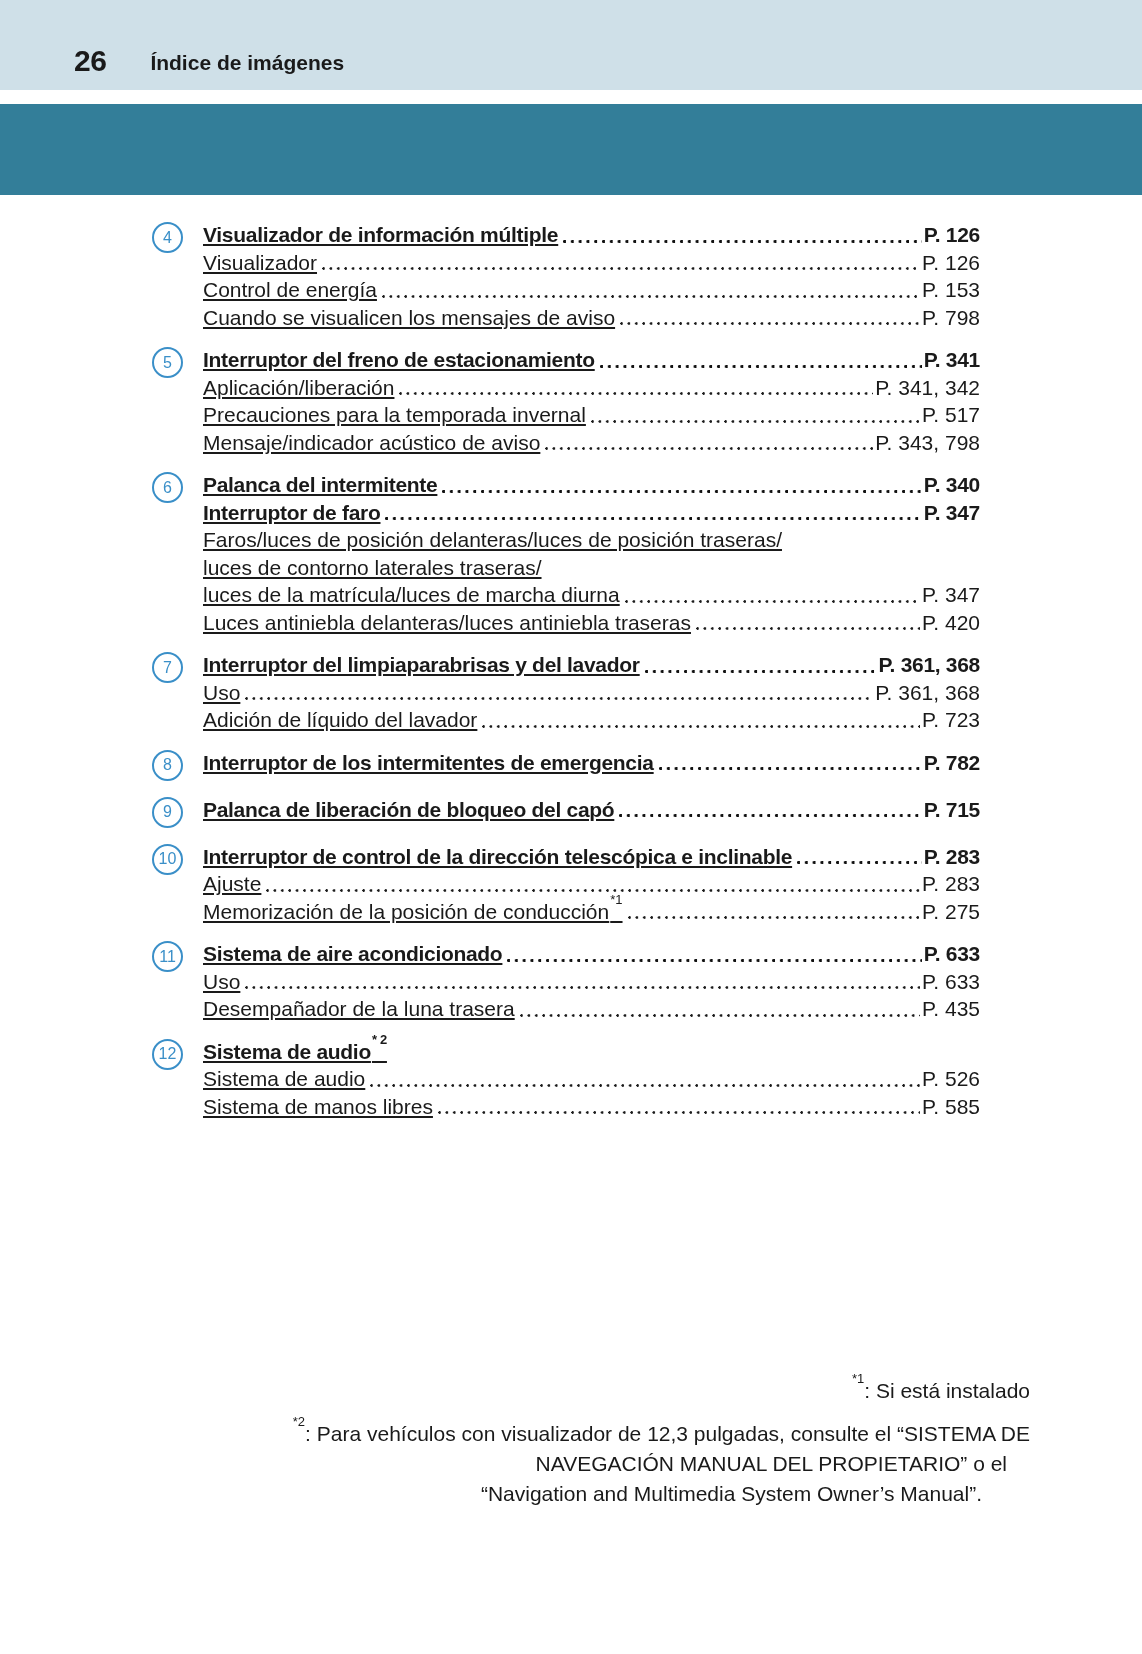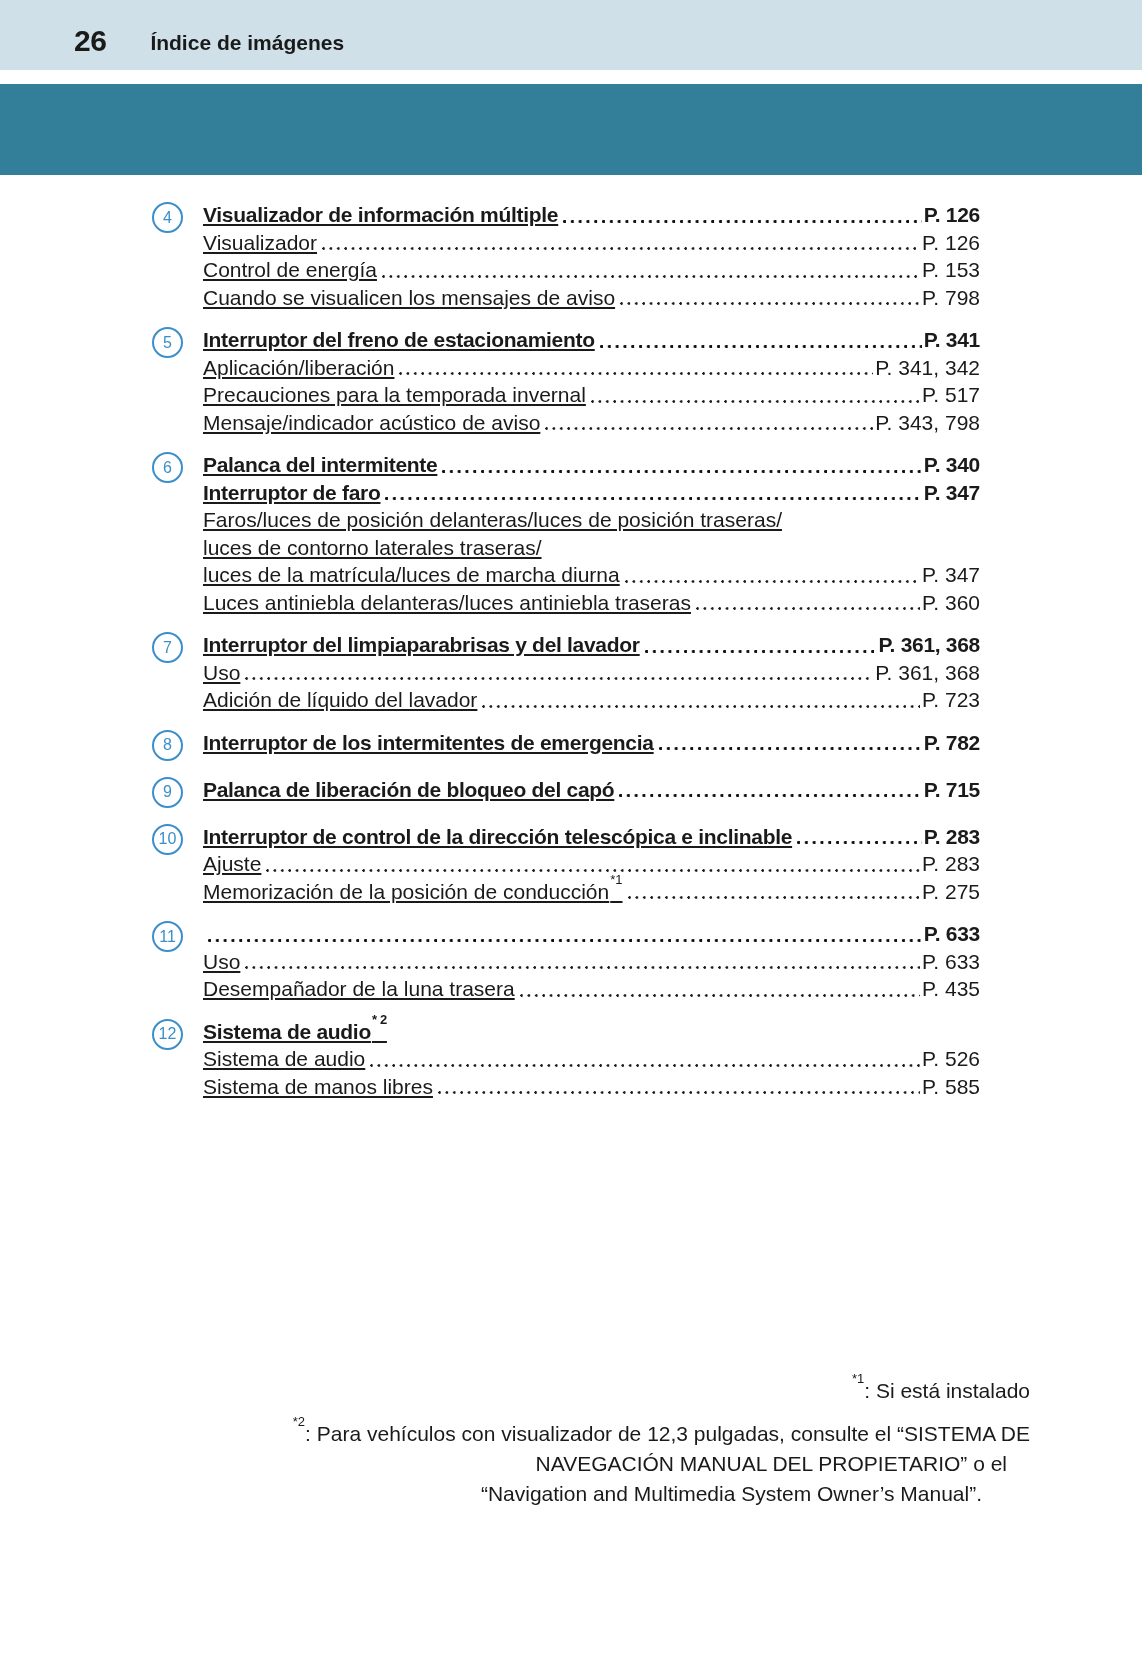--- a/index.html
+++ b/index.html
@@ -7,21 +7,21 @@
     position:relative;
     width:1142px;height:1654px;
     background:#ffffff;
     font-family:"Liberation Sans",sans-serif;
     color:#1a1a1a;
     overflow:hidden;
     margin:0 auto;
   }
   
   .page-header{
-    height:70px;background:#cfe0e8;
+    height:90px;background:#cfe0e8;
     display:flex;align-items:flex-end;
     box-sizing:border-box;
     padding:0 0 12px 74px;
   }
   .pagenum{font-size:30px;font-weight:700;letter-spacing:-0.5px;}
   .htitle{font-size:21px;font-weight:700;margin-left:44px;padding-bottom:3px;}
   .band{height:91px;background:#337e99;margin-top:14px;}
 
   
   .toc{padding:26px 162px 0 152px;}
@@ -152,21 +152,21 @@
           <span class="t">luces de contorno laterales traseras/</span>
         </div>
         <div class="row">
           <span class="t">luces de la matrícula/luces de marcha diurna</span>
           <span class="dots"></span>
           <span class="p">P. 347</span>
         </div>
         <div class="row">
           <span class="t">Luces antiniebla delanteras/luces antiniebla traseras</span>
           <span class="dots"></span>
-          <span class="p">P. 360</span>
+          <span class="p">P. 420</span>
         </div>
       </div>
     </section>
 
     <section class="toc-item">
       <div class="numcol">
         <span class="badge">7</span>
       </div>
       <div class="rows">
         <div class="row main">
@@ -235,20 +235,21 @@
         </div>
       </div>
     </section>
 
     <section class="toc-item">
       <div class="numcol">
         <span class="badge">11</span>
       </div>
       <div class="rows">
         <div class="row main">
+          <span class="t">Sistema de aire acondicionado</span>
           <span class="dots"></span>
           <span class="p">P. 633</span>
         </div>
         <div class="row">
           <span class="t">Uso</span>
           <span class="dots"></span>
           <span class="p">P. 633</span>
         </div>
         <div class="row">
           <span class="t">Desempañador de la luna trasera</span>

